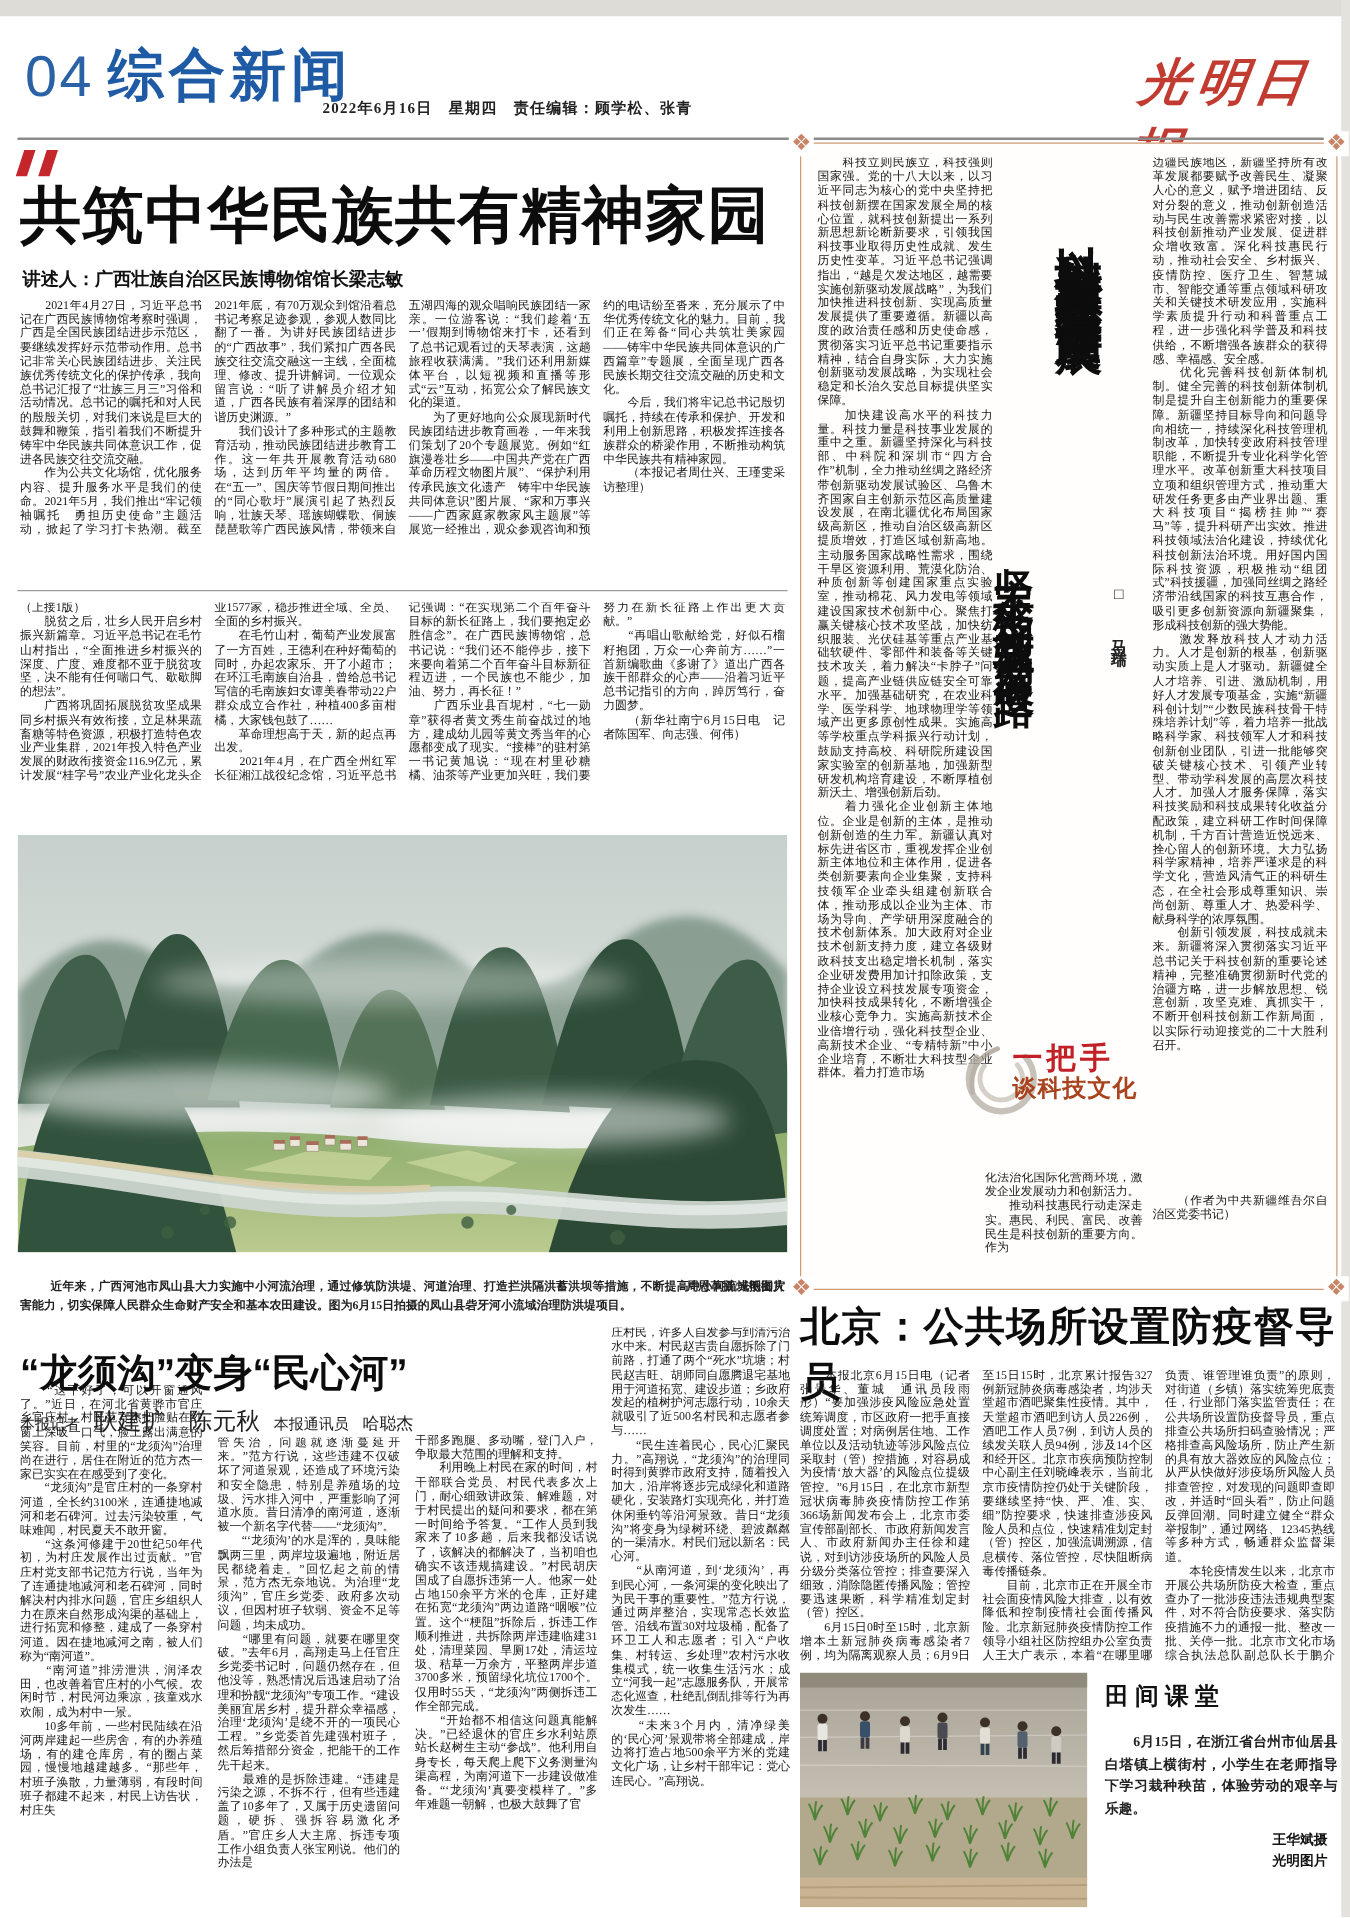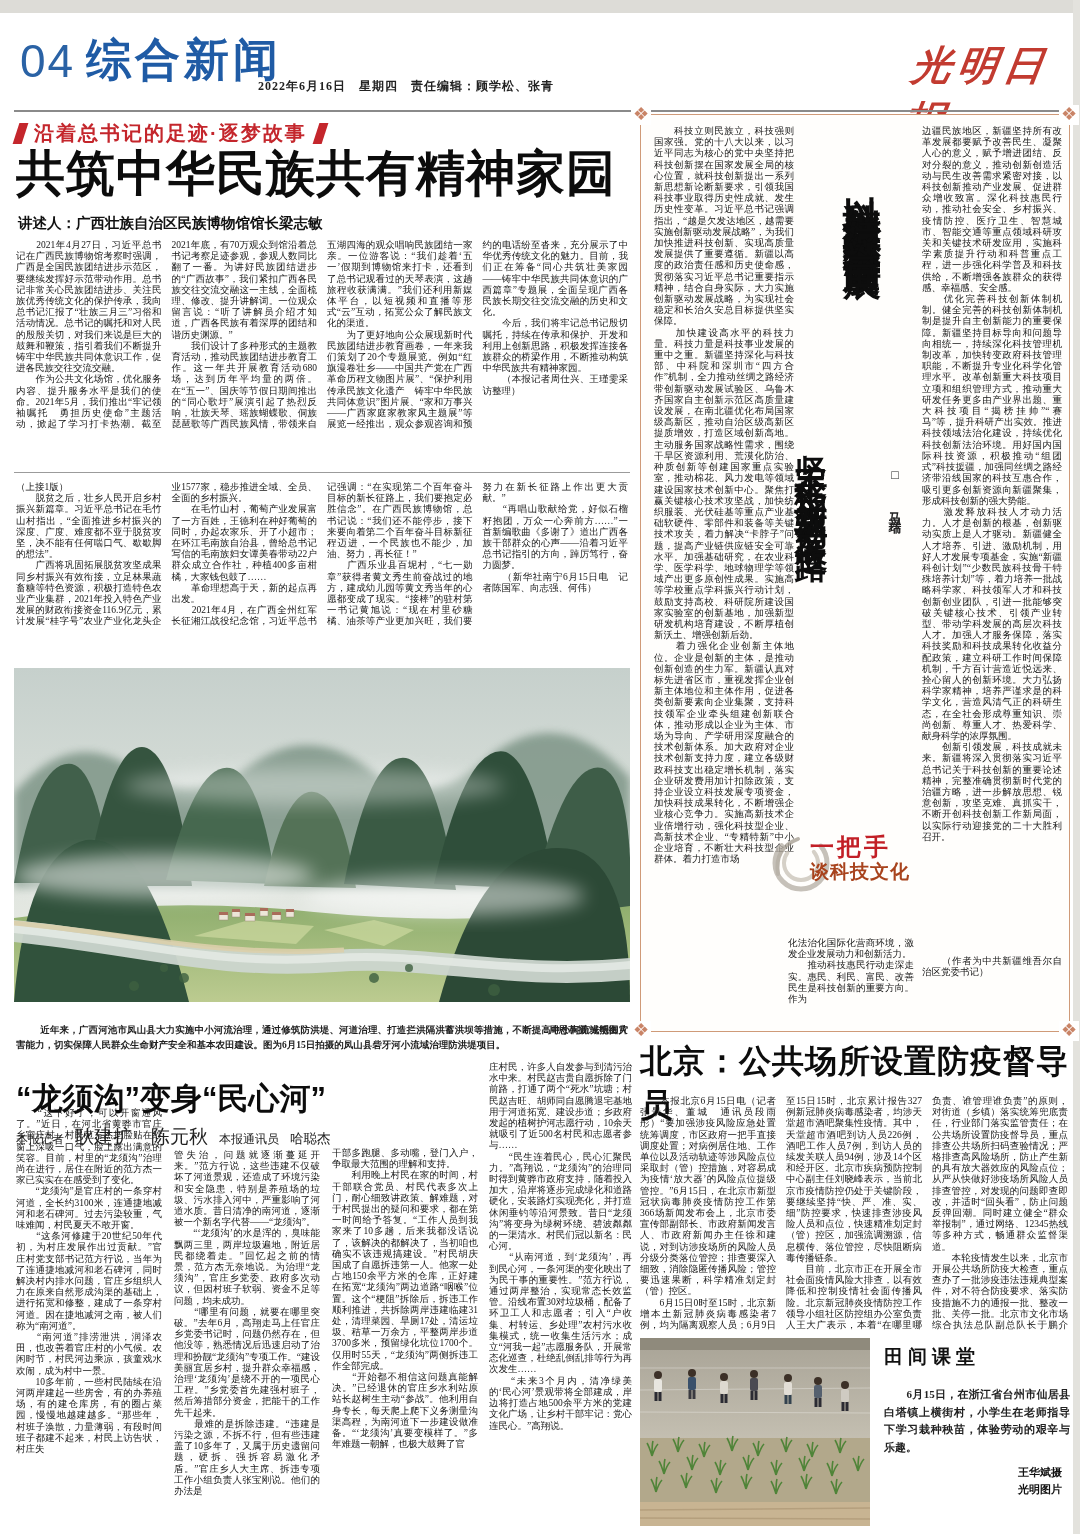--- a/index.html
+++ b/index.html
@@ -51,21 +51,20 @@
 <div class="abs strip" style="left:1073px;top:0;width:7px;height:1534px;background:#e3e2dd;"></div>
 
 <div class="abs page-no" style="left:20px;top:34px;">04</div>
 <div class="abs section-title" style="left:86px;top:30px;">综合新闻</div>
 <div class="abs dateline" style="left:258px;top:78px;">2022年6月16日　星期四　责任编辑：顾学松、张青</div>
 <div class="abs paper-logo" style="left:908px;top:38px;">光明日报</div>
 <div class="abs rule" style="left:14px;top:110px;width:1052px;height:2px;"></div>
 
 <div class="abs kicker" style="left:16px;top:120px;">
   <span class="bar"></span>
-  <span class="ktext">沿着总书记的足迹·逐梦故事</span>
   <span class="bar"></span>
 </div>
 
 <div class="abs h-main" style="left:16px;top:146px;width:614px;">共筑中华民族共有精神家园</div>
 <div class="abs byline" style="left:18px;top:214px;">讲述人：广西壮族自治区民族博物馆馆长梁志敏</div>
 
 <div class="abs bodytext cols4" style="left:16px;top:240px;width:612px;height:224px;"><span>　　2021年4月27日，习近平总书记在广西民族博物馆考察时强调，广西是全国民族团结进步示范区，要继续发挥好示范带动作用。总书记非常关心民族团结进步、关注民族优秀传统文化的保护传承，我向总书记汇报了“壮族三月三”习俗和活动情况。总书记的嘱托和对人民的殷殷关切，对我们来说是巨大的鼓舞和鞭策，指引着我们不断提升铸牢中华民族共同体意识工作，促进各民族交往交流交融。
 　　作为公共文化场馆，优化服务内容、提升服务水平是我们的使命。2021年5月，我们推出“牢记领袖嘱托　勇担历史使命”主题活动，掀起了学习打卡热潮。截至2021年底，有70万观众到馆沿着总书记考察足迹参观，参观人数同比翻了一番。为讲好民族团结进步的“广西故事”，我们紧扣广西各民族交往交流交融这一主线，全面梳理、修改、提升讲解词。一位观众留言说：“听了讲解员介绍才知道，广西各民族有着深厚的团结和谐历史渊源。”
 　　我们设计了多种形式的主题教育活动，推动民族团结进步教育工作。这一年共开展教育活动680场，达到历年平均量的两倍。在“五一”、国庆等节假日期间推出的“同心歌圩”展演引起了热烈反响，壮族天琴、瑶族蝴蝶歌、侗族琵琶歌等广西民族风情，带领来自五湖四海的观众唱响民族团结一家亲。一位游客说：“我们趁着‘五一’假期到博物馆来打卡，还看到了总书记观看过的天琴表演，这趟旅程收获满满。”我们还利用新媒体平台，以短视频和直播等形式“云”互动，拓宽公众了解民族文化的渠道。
 　　为了更好地向公众展现新时代民族团结进步教育画卷，一年来我们策划了20个专题展览。例如“红旗漫卷壮乡——中国共产党在广西革命历程文物图片展”、“保护利用传承民族文化遗产　铸牢中华民族共同体意识”图片展、“家和万事兴——广西家庭家教家风主题展”等展览一经推出，观众参观咨询和预约的电话纷至沓来，充分展示了中华优秀传统文化的魅力。目前，我们正在筹备“同心共筑壮美家园——铸牢中华民族共同体意识的广西篇章”专题展，全面呈现广西各民族长期交往交流交融的历史和文化。

